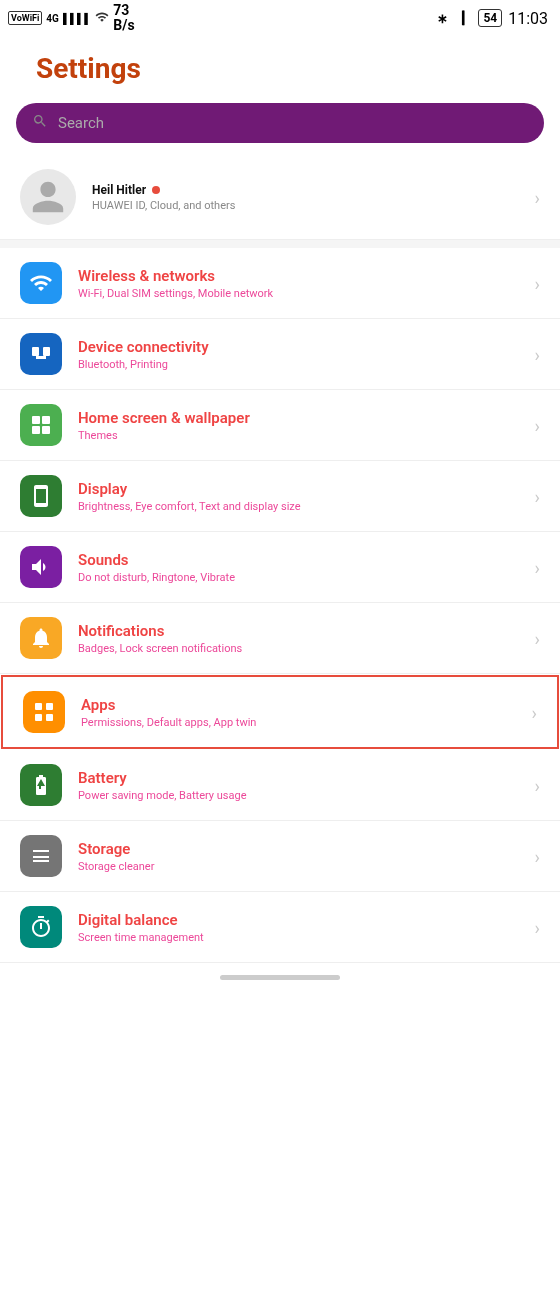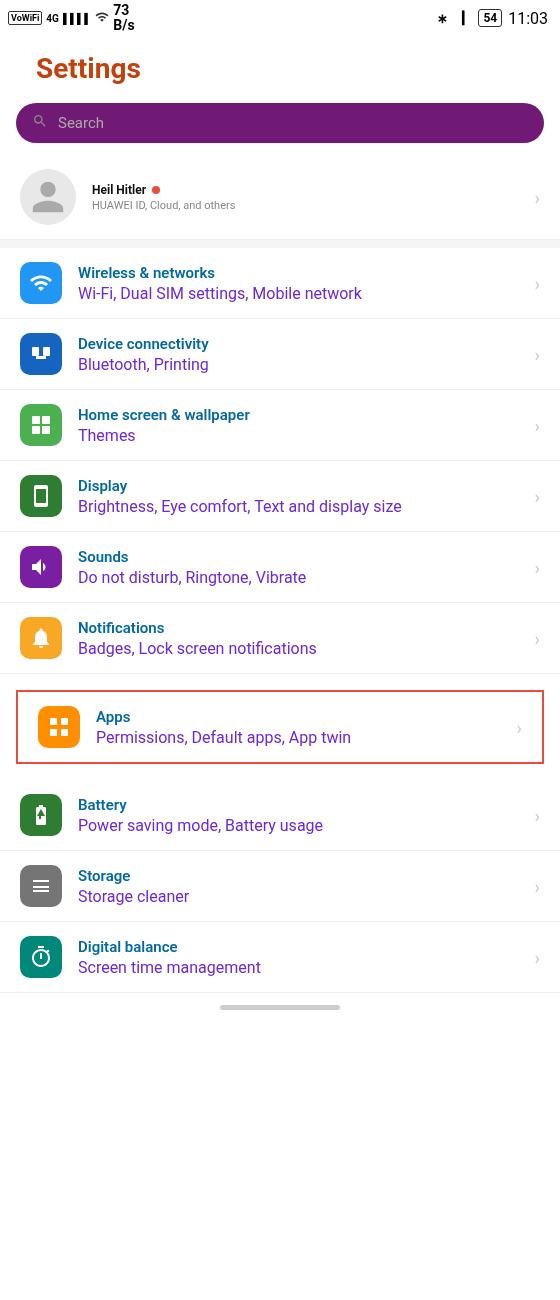--- a/index.html
+++ b/index.html
@@ -127,21 +127,21 @@
       display: flex;
       align-items: center;
       padding: 14px 20px;
       gap: 16px;
       border-bottom: 1px solid #eeeeee;
       position: relative;
       cursor: pointer;
     }
     .settings-item.highlighted {
       border: 2.5px solid #e74c3c;
-      margin: 16px;
+      margin: 1px;
     }
     .icon-wrap {
       width: 42px;
       height: 42px;
       border-radius: 10px;
       display: flex;
       align-items: center;
       justify-content: center;
       flex-shrink: 0;
     }
@@ -159,25 +159,25 @@
     .icon-orange { background: #FF8F00; }
     .icon-gray { background: #757575; }
     .icon-teal { background: #00897B; }
 
     .item-text {
       flex: 1;
     }
     .item-title {
       font-size: 15px;
       font-weight: 600;
-      color: #0369a1;
+      color: #ef4444;
     }
     .item-sub {
-      font-size: 16px;
-      color: #6d28d9;
+      font-size: 11px;
+      color: #ec4899;
       margin-top: 2px;
     }
     .item-chevron {
       color: #cccccc;
       font-size: 18px;
     }
 
     
     .home-bar {
       display: flex;

